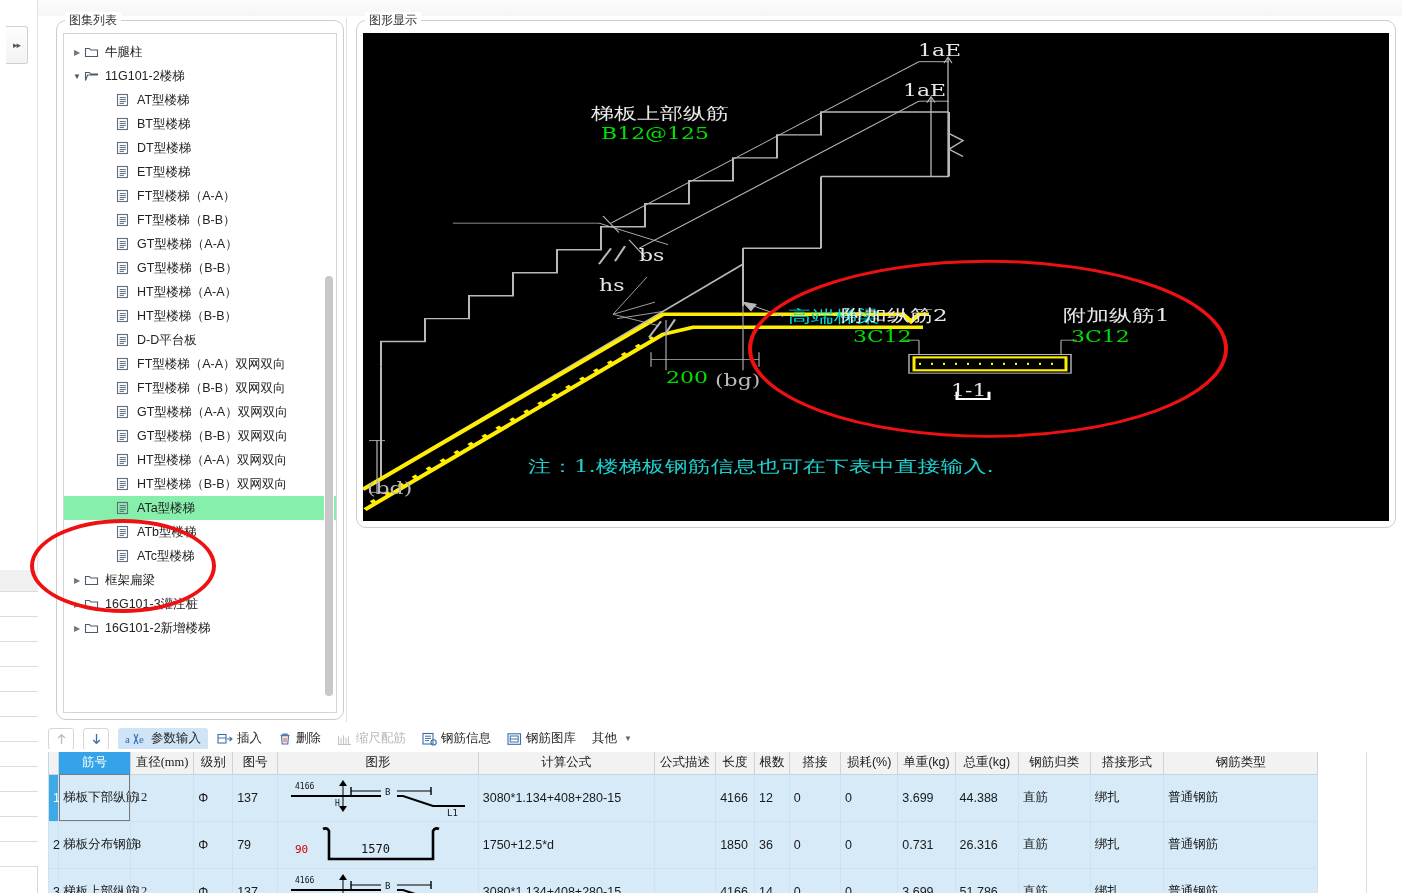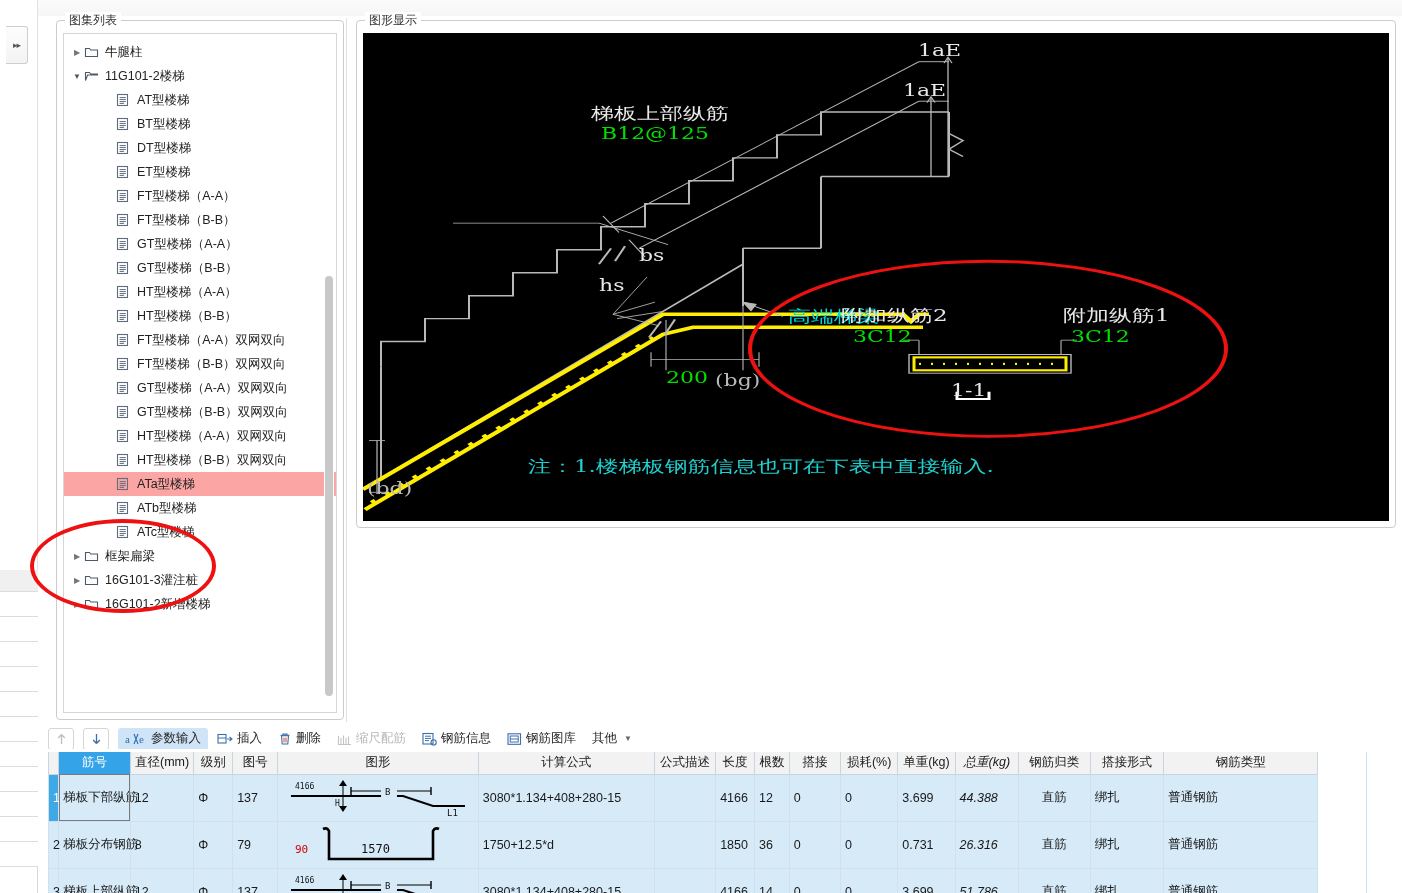--- a/index.html
+++ b/index.html
@@ -30,21 +30,21 @@
     border: 1px solid #cfcfcf; border-left:none; border-radius: 0 3px 3px 0;
     background: linear-gradient(180deg,#fdfdfd,#f3f3f3);
     display:flex; align-items:center; justify-content:center;
     color:#555; font-size:9px; letter-spacing:-1px;
   }
 
   
   .groupbox {
     position: absolute;
     border: 1px solid #cccccc;
-    border-radius: 4px;
+    border-radius: 10px;
     background: #ffffff;
   }
   .group-legend {
     position: absolute; top: -9px; left: 8px;
     background: #ffffff; padding: 0 4px;
     font-size: 12px; color: #333;
     white-space: nowrap;
   }
 
   
@@ -52,21 +52,21 @@
   #tree-inner {
     position:absolute; left:6px; top:12px; right:6px; bottom:6px;
     border:1px solid #d5d5d5; background:#fff; overflow:hidden;
   }
   .tree-scroll { position:absolute; inset:0; overflow:hidden; }
   .tree-list { padding: 6px 0 4px 0; }
   .tnode {
     display:flex; align-items:center; height:24px; padding-left:4px;
     font-size:12.5px; color:#222; white-space:nowrap; cursor:default;
   }
-  .tnode.sel { background:#fca5a5; }
+  .tnode.sel { background:#86efac; }
   .tw { width:14px; min-width:14px; text-align:center; color:#777; font-size:8px; }
   .tw.down { color:#555; }
   .ic { width:18px; min-width:18px; display:inline-block; }
   .ic svg { display:block; }
   .tlabel { padding-left:3px; }
   .lvl1 { padding-left: 6px; }
   .lvl2 { padding-left: 38px; }
 
   
   .tree-vsb {
@@ -134,25 +134,25 @@
     font-size:11px; padding:0; border-right:none;
   }
   td.numcol.hl { background:#3fa9e5; color:#fff; }
   th.numcol { width:10px; background:#f2f2f2; border-right:none; }
   td.name {
     white-space:normal; line-height:15px; padding-left:4px;
   }
   td.name.selected { outline:1.5px solid #7a7a7a; outline-offset:-1px; background:#d6eaf8; }
   td.shape { background:#d6eaf8; padding:0; }
   td.shape svg { display:block; margin:0 auto; }
-  .c-dia { width:62px; } .c-grade { width:38px; } .c-tu { width:44px; }
+  .c-dia { width:62px;font-family:Liberation Serif, serif; } .c-grade { width:38px; } .c-tu { width:44px; }
   .c-shape { width:196px; } .c-formula { width:172px; } .c-fdesc { width:60px; }
   .c-len { width:38px; } .c-cnt { width:34px;margin-left:27px; } .c-lap { width:50px; }
-  .c-loss { width:56px; } .c-unit { width:56px; } .c-tot { width:62px;font-style:italic; }
-  .c-class { width:70px;text-align:center; } .c-lapform { width:72px; } .c-type { width:150px; }
+  .c-loss { width:56px; } .c-unit { width:56px; } .c-tot { width:62px; }
+  .c-class { width:70px; } .c-lapform { width:72px; } .c-type { width:150px; }
   .c-name { width:70px; }
 
   .tbl-right-pad { position:absolute; left:1318px; top:0; width:86px; height:141px;
                    background:#fff; border-left:1px solid #cfe0ee; }
 
   .hscroll-top { position:absolute; left:48px; top:749px; width:1354px; height:3px; background:#fff; }
 
   
   .panel-sep-v { position:absolute; left:346px; top:18px; width:1px; height:704px; background:#e0e0e0; }
   .topstrip { position:absolute; left:0; top:0; width:1402px; height:16px;
@@ -302,20 +302,30 @@
             </div>
             <div class="tnode lvl2">
               <span class="tw"></span>
               <span class="ic">
                 <svg width="13" height="14" viewBox="0 0 13 14">
                   <rect x="1.5" y="1.5" width="10" height="11" fill="none" stroke="#5f6d7d" stroke-width="1.1"></rect>
                   <path d="M3.6 4.6h6.2M3.6 6.6h6.2M3.6 8.6h6.2M3.6 10.4h4.4" stroke="#5f6d7d" stroke-width="1"></path>
                 </svg>
               </span>
               <span class="tlabel">HT型楼梯（B-B）</span>
+            </div>
+            <div class="tnode lvl2">
+              <span class="tw"></span>
+              <span class="ic">
+                <svg width="13" height="14" viewBox="0 0 13 14">
+                  <rect x="1.5" y="1.5" width="10" height="11" fill="none" stroke="#5f6d7d" stroke-width="1.1"></rect>
+                  <path d="M3.6 4.6h6.2M3.6 6.6h6.2M3.6 8.6h6.2M3.6 10.4h4.4" stroke="#5f6d7d" stroke-width="1"></path>
+                </svg>
+              </span>
+              <span class="tlabel">D-D平台板</span>
             </div>
             <div class="tnode lvl2">
               <span class="tw"></span>
               <span class="ic">
                 <svg width="13" height="14" viewBox="0 0 13 14">
                   <rect x="1.5" y="1.5" width="10" height="11" fill="none" stroke="#5f6d7d" stroke-width="1.1"></rect>
                   <path d="M3.6 4.6h6.2M3.6 6.6h6.2M3.6 8.6h6.2M3.6 10.4h4.4" stroke="#5f6d7d" stroke-width="1"></path>
                 </svg>
               </span>
               <span class="tlabel">FT型楼梯（A-A）双网双向</span>

